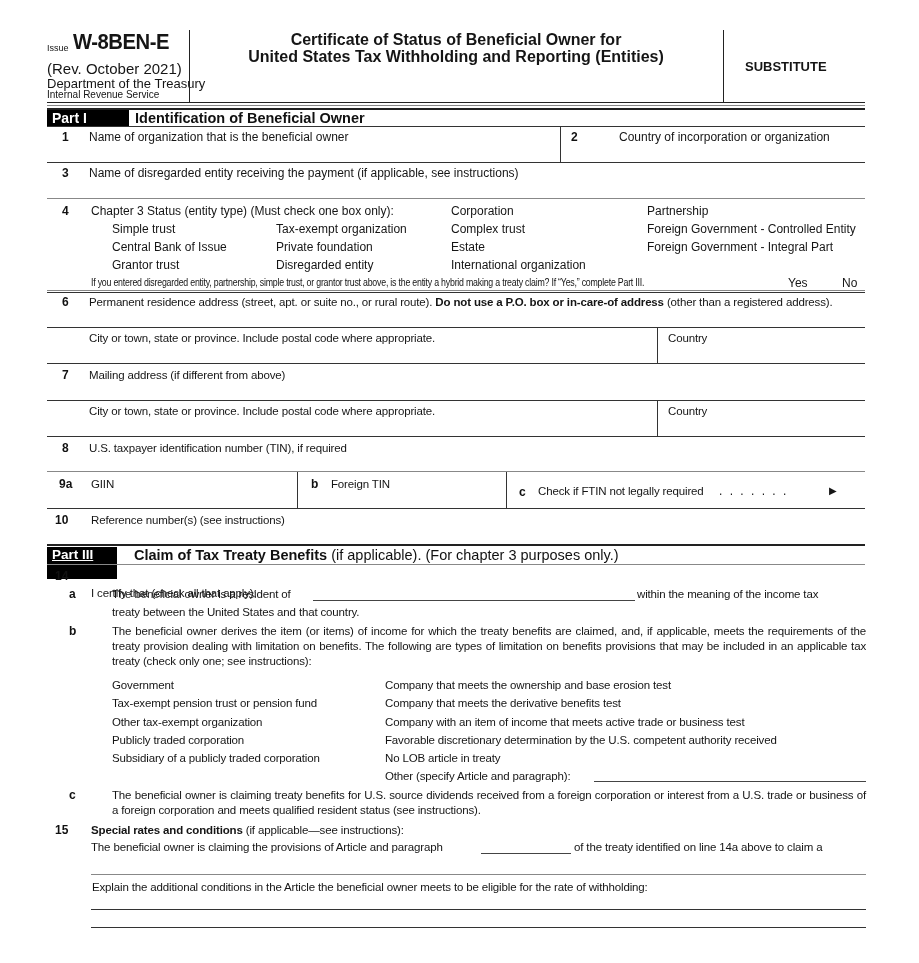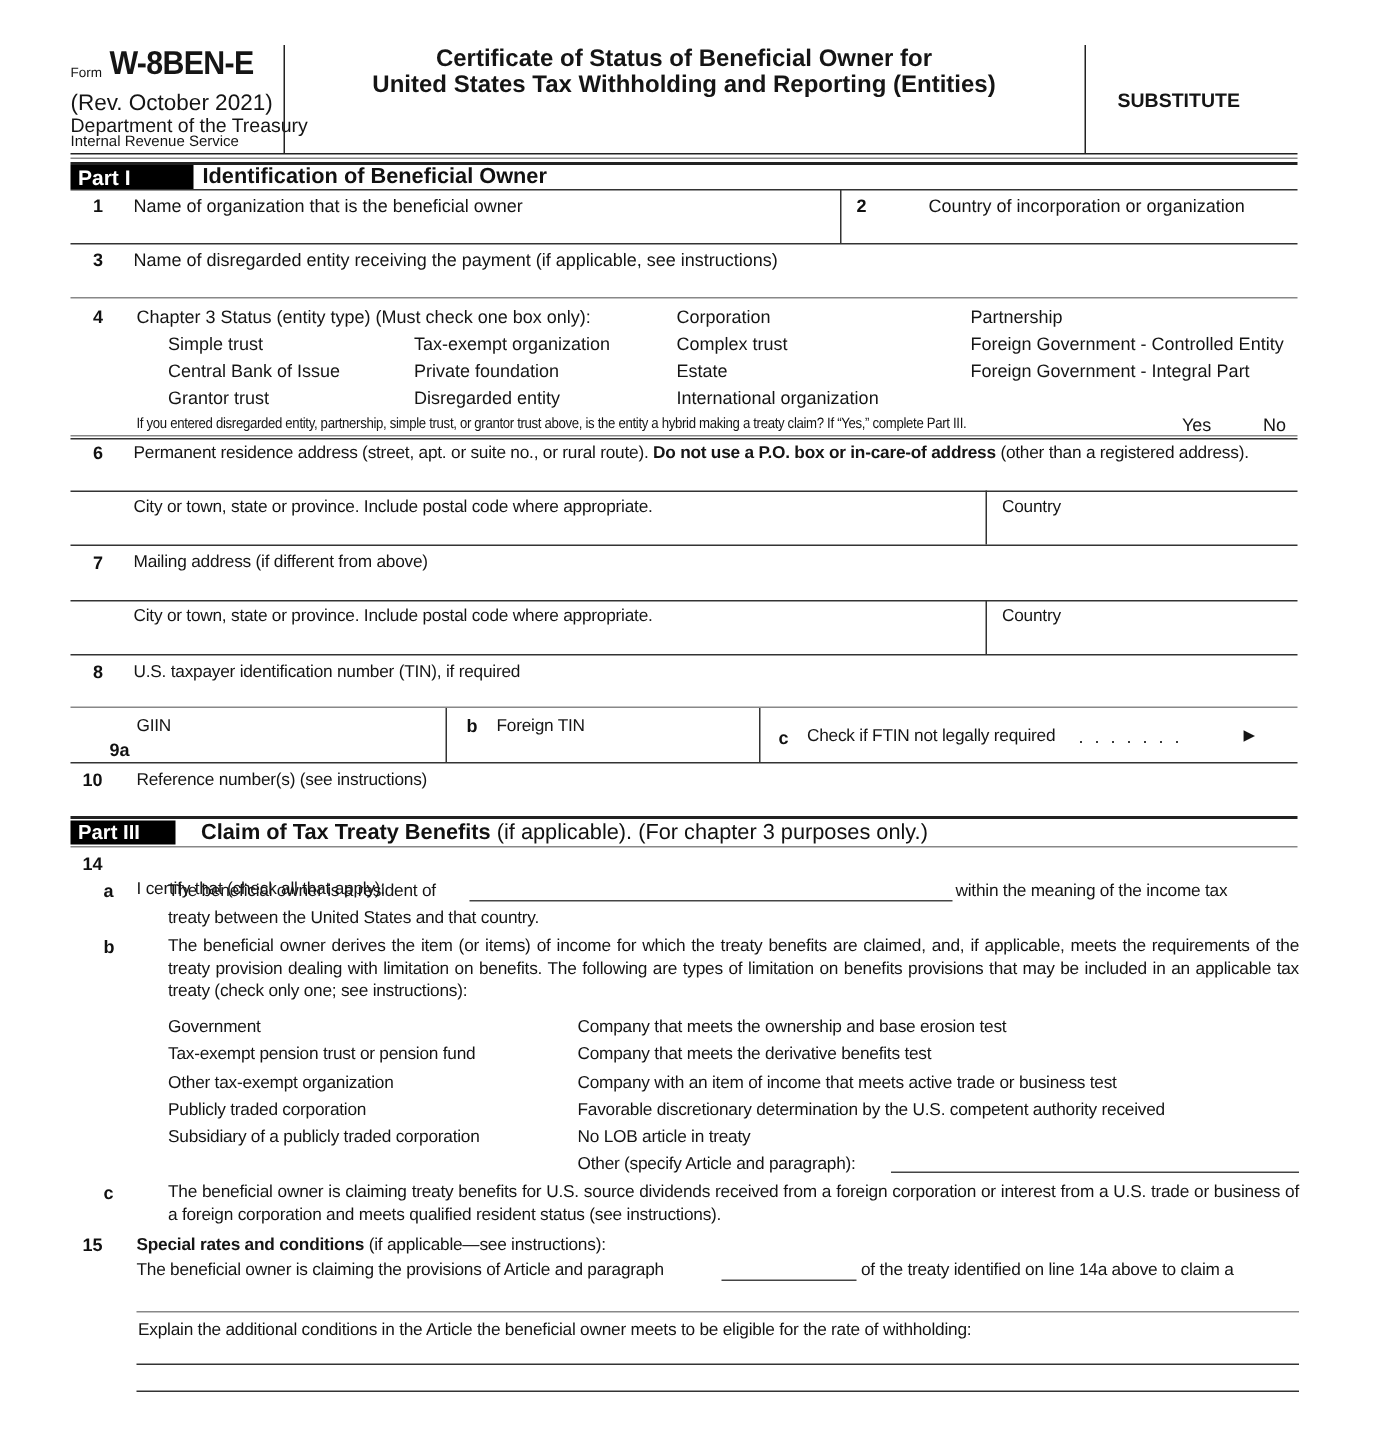--- a/index.html
+++ b/index.html
@@ -15,21 +15,21 @@
   .vl { position: absolute; width: 1px; background: #333; }
   .partbox { position: absolute; background: #000; color: #fff; font-weight: bold; font-size: 14px; line-height: 16px; padding: 0 5px; }
   .parttitle { position: absolute; font-weight: bold; font-size: 14.5px; line-height: 16px; white-space: nowrap; }
   .fill { position: absolute; height: 1px; background: #444; }
   .field { position: absolute; background: transparent; }
 </style>
 </head>
 <body>
 
 <div>
-  <span class="t" style="left:47px;top:41px;font-size:9px;">Form</span>
+  <span class="t" style="left:47px;top:41px;font-size:9px;">Issue</span>
   <span class="t" style="left:73px;top:30px;font-size:22px;line-height:24px;font-weight:bold;letter-spacing:-0.5px;transform:scaleX(0.92);transform-origin:left;">W-8BEN-E</span>
   <span class="t" style="left:47px;top:62px;font-size:15px;">(Rev. October 2021)</span>
   <span class="t" style="left:47px;top:78px;font-size:13px;line-height:11px;">Department of the Treasury</span>
   <span class="t" style="left:47px;top:89px;font-size:10px;line-height:11px;">Internal Revenue Service</span>
   <div class="vl" style="left:189px;top:30px;height:72px;background:#222;"></div>
   <span class="t" style="left:190px;top:31px;width:532px;text-align:center;font-size:16px;line-height:18px;font-weight:bold;">Certificate of Status of Beneficial Owner for</span>
   <span class="t" style="left:190px;top:48px;width:532px;text-align:center;font-size:16px;line-height:18px;font-weight:bold;">United States Tax Withholding and Reporting (Entities)</span>
   <div class="vl" style="left:723px;top:30px;height:72px;background:#222;"></div>
   <span class="t" style="left:745px;top:60px;font-size:13px;font-weight:bold;">SUBSTITUTE</span>
   <div class="hl" style="left:47px;top:102px;width:818px;background:#222;"></div>
@@ -97,42 +97,42 @@
   <div class="vl" style="left:657px;top:400px;height:36px;"></div>
   <span class="t tn" style="left:668px;top:404px;">Country</span>
   <div class="field" style="left:662px;top:418px;width:200px;height:16px;"></div>
   <div class="hl" style="left:47px;top:436px;width:818px;"></div>
 
   <span class="num" style="left:62px;top:441px;">8</span>
   <span class="t tn" style="left:89px;top:441px;">U.S. taxpayer identification number (TIN), if required</span>
   <div class="field" style="left:86px;top:455px;width:776px;height:16px;"></div>
   <div class="hlg" style="left:47px;top:471px;width:818px;"></div>
 
-  <span class="num" style="left:73px;top:477px;margin-top:16px;">9a</span>
+  <span class="num" style="left:59px;top:477px;">9a</span>
   <span class="t tn" style="left:91px;top:477px;">GIIN</span>
   <div class="field" style="left:86px;top:491px;width:206px;height:14px;"></div>
   <div class="vl" style="left:297px;top:472px;height:36px;"></div>
   <span class="num" style="left:311px;top:477px;">b</span>
   <span class="t tn" style="left:331px;top:477px;">Foreign TIN</span>
   <div class="field" style="left:305px;top:491px;width:196px;height:14px;"></div>
   <div class="vl" style="left:506px;top:472px;height:36px;"></div>
   <span class="num" style="left:519px;top:485px;">c</span>
   <span class="t tn" style="left:538px;top:484px;">Check if FTIN not legally required</span>
   <span class="t" style="left:719px;top:484px;letter-spacing:2px;">. . . . . . .</span>
   <span class="t" style="left:829px;top:484px;font-size:10px;">▶</span>
   <div class="hl" style="left:47px;top:508px;width:818px;"></div>
 
   <span class="num" style="left:55px;top:513px;">10</span>
   <span class="t tn" style="left:91px;top:513px;">Reference number(s) (see instructions)</span>
   <div class="field" style="left:86px;top:527px;width:776px;height:14px;"></div>
 </div>
 
 <div>
   <div class="hl2" style="left:47px;top:544px;width:818px;"></div>
-  <span class="partbox" style="left:47px;top:547px;width:60px;height:16px;font-size:13.5px;">Part III</span>
+  <span class="partbox" style="left:47px;top:547px;width:60px;height:32px;font-size:13.5px;text-decoration:underline;">Part III</span>
   <span class="parttitle" style="left:134px;top:547px;"><span>Claim of Tax Treaty Benefits</span><span style="font-weight:normal;"> (if applicable). (For chapter 3 purposes only.)</span></span>
   <div class="hlg" style="left:47px;top:564px;width:818px;"></div>
 
   <span class="num" style="left:55px;top:569px;">14</span>
   <span class="t tn" style="left:91px;top:586px;">I certify that (check all that apply):</span>
 
   <span class="num" style="left:69px;top:587px;">a</span>
   <span class="t tn" style="left:112px;top:587px;">The beneficial owner is a resident of</span>
   <div class="fill" style="left:313px;top:600px;width:322px;"></div>
   <div class="field" style="left:313px;top:586px;width:322px;height:14px;"></div>

